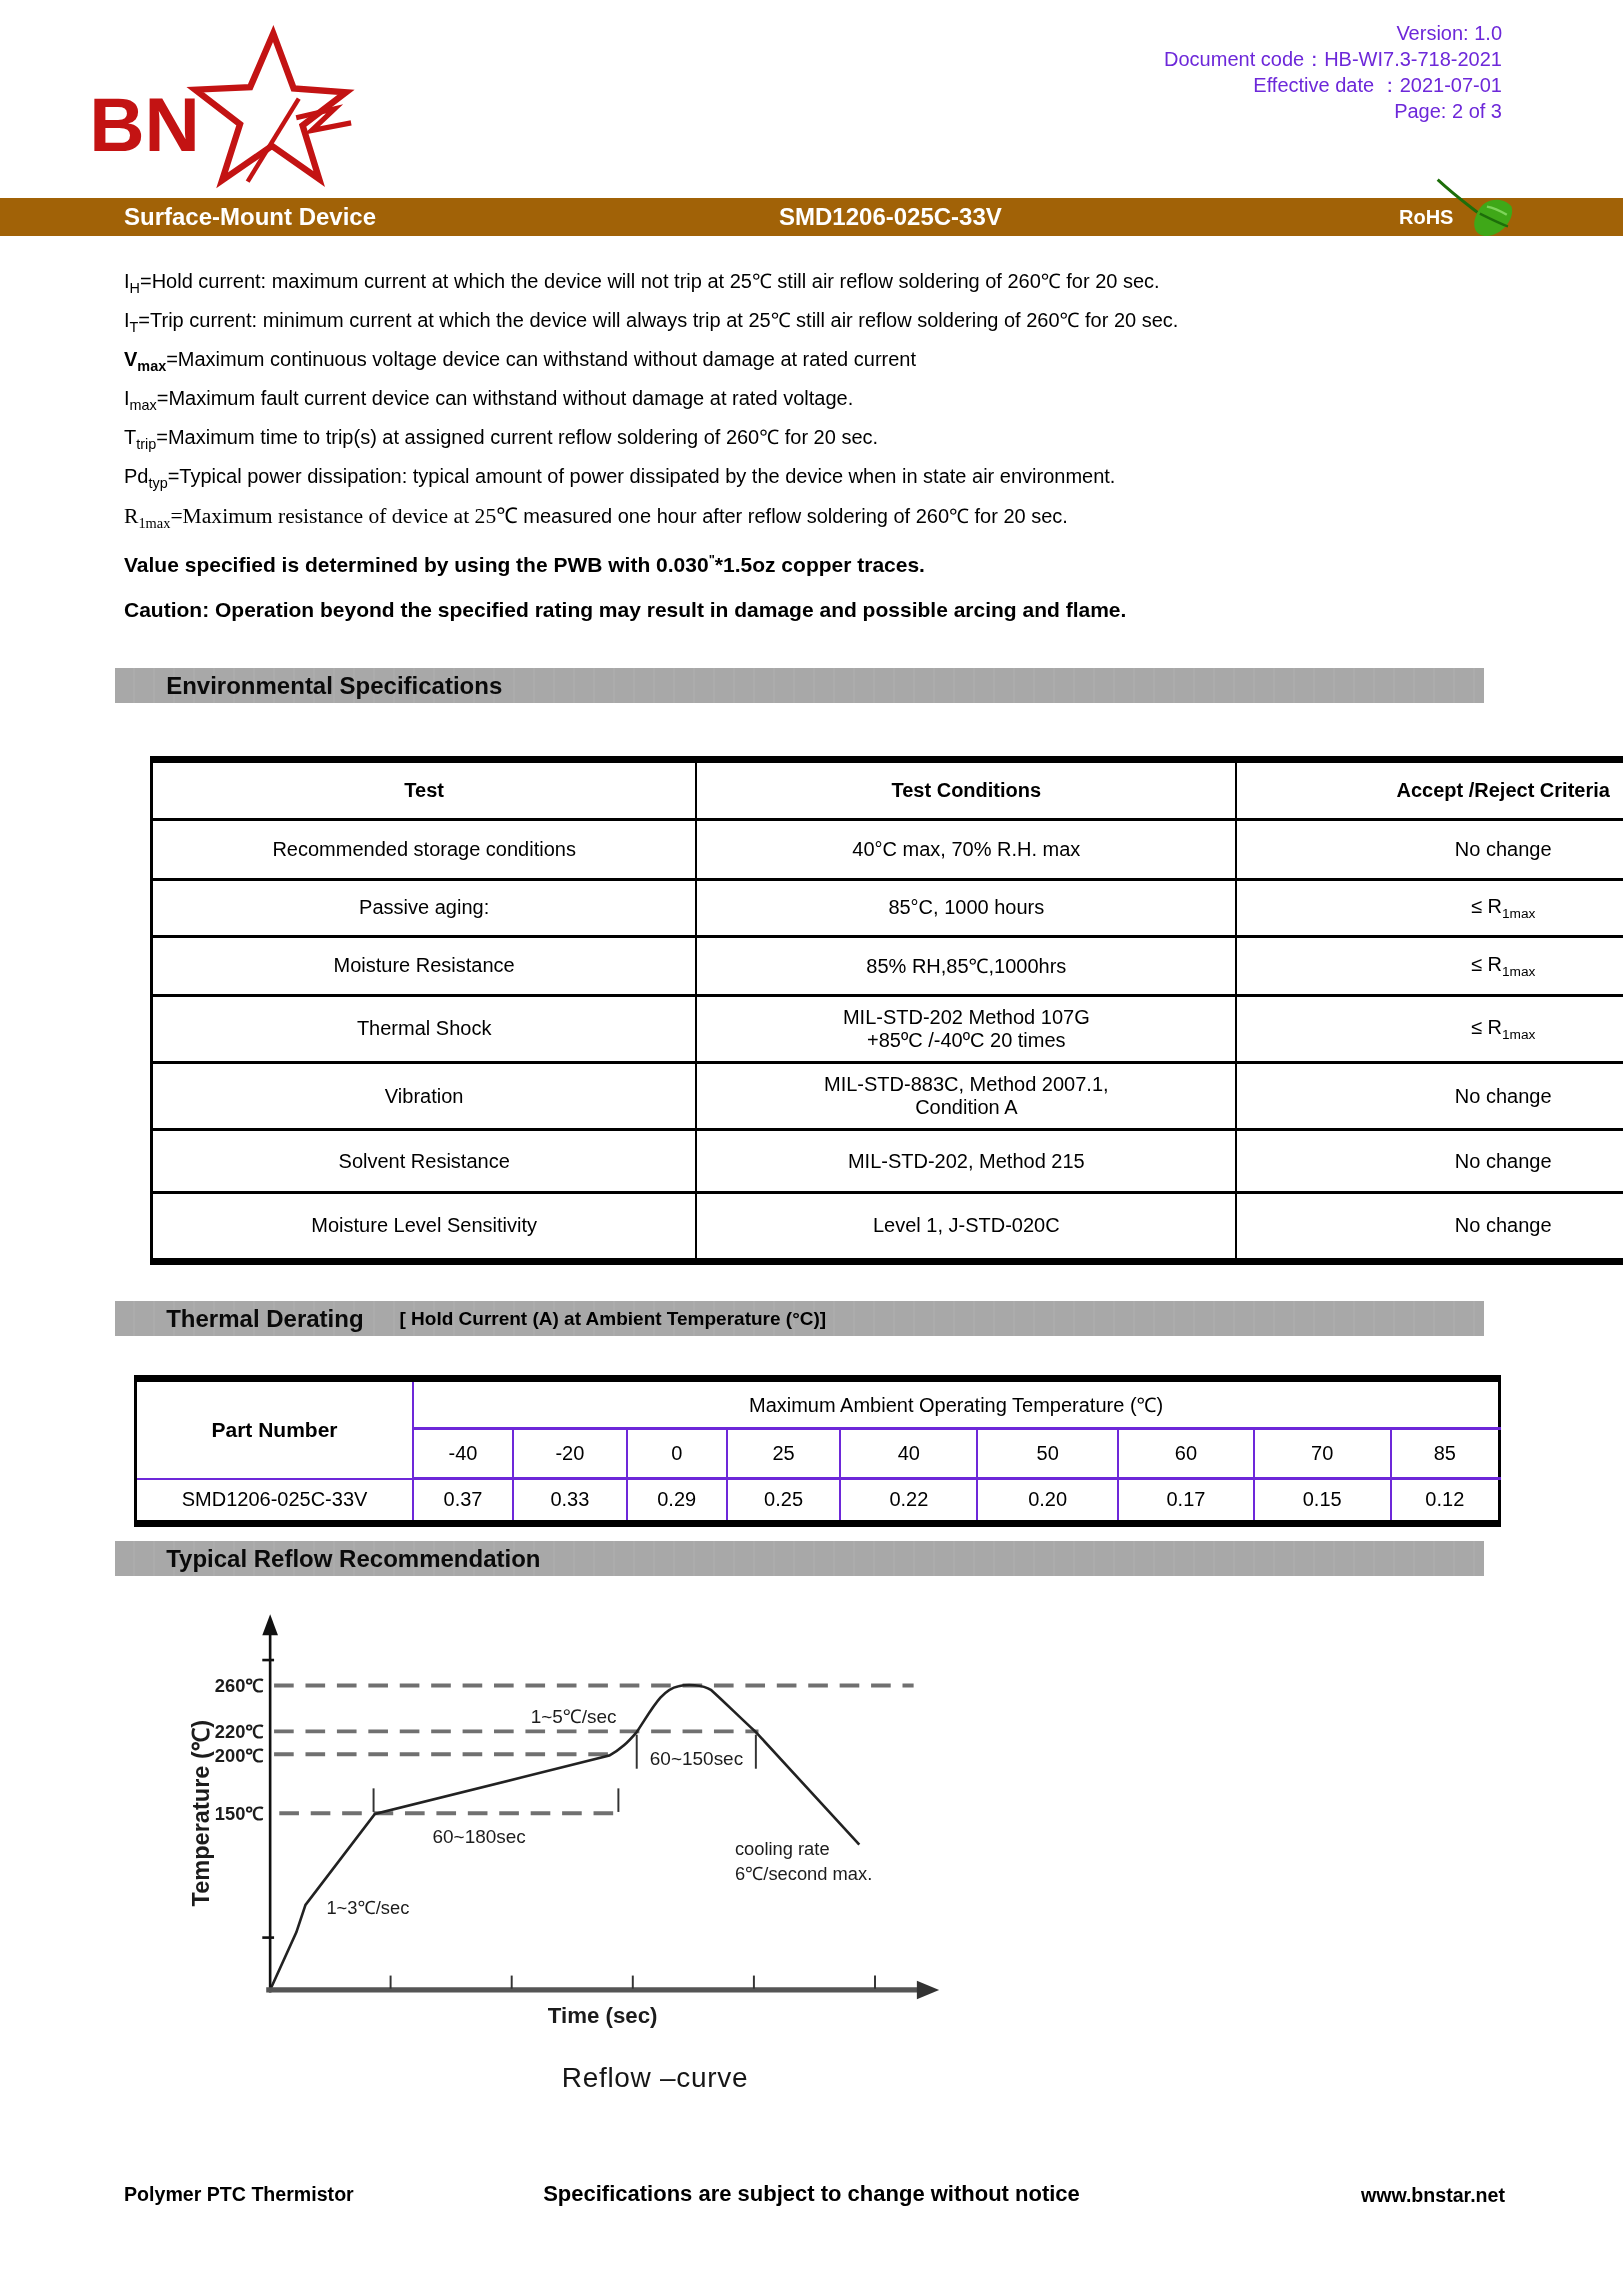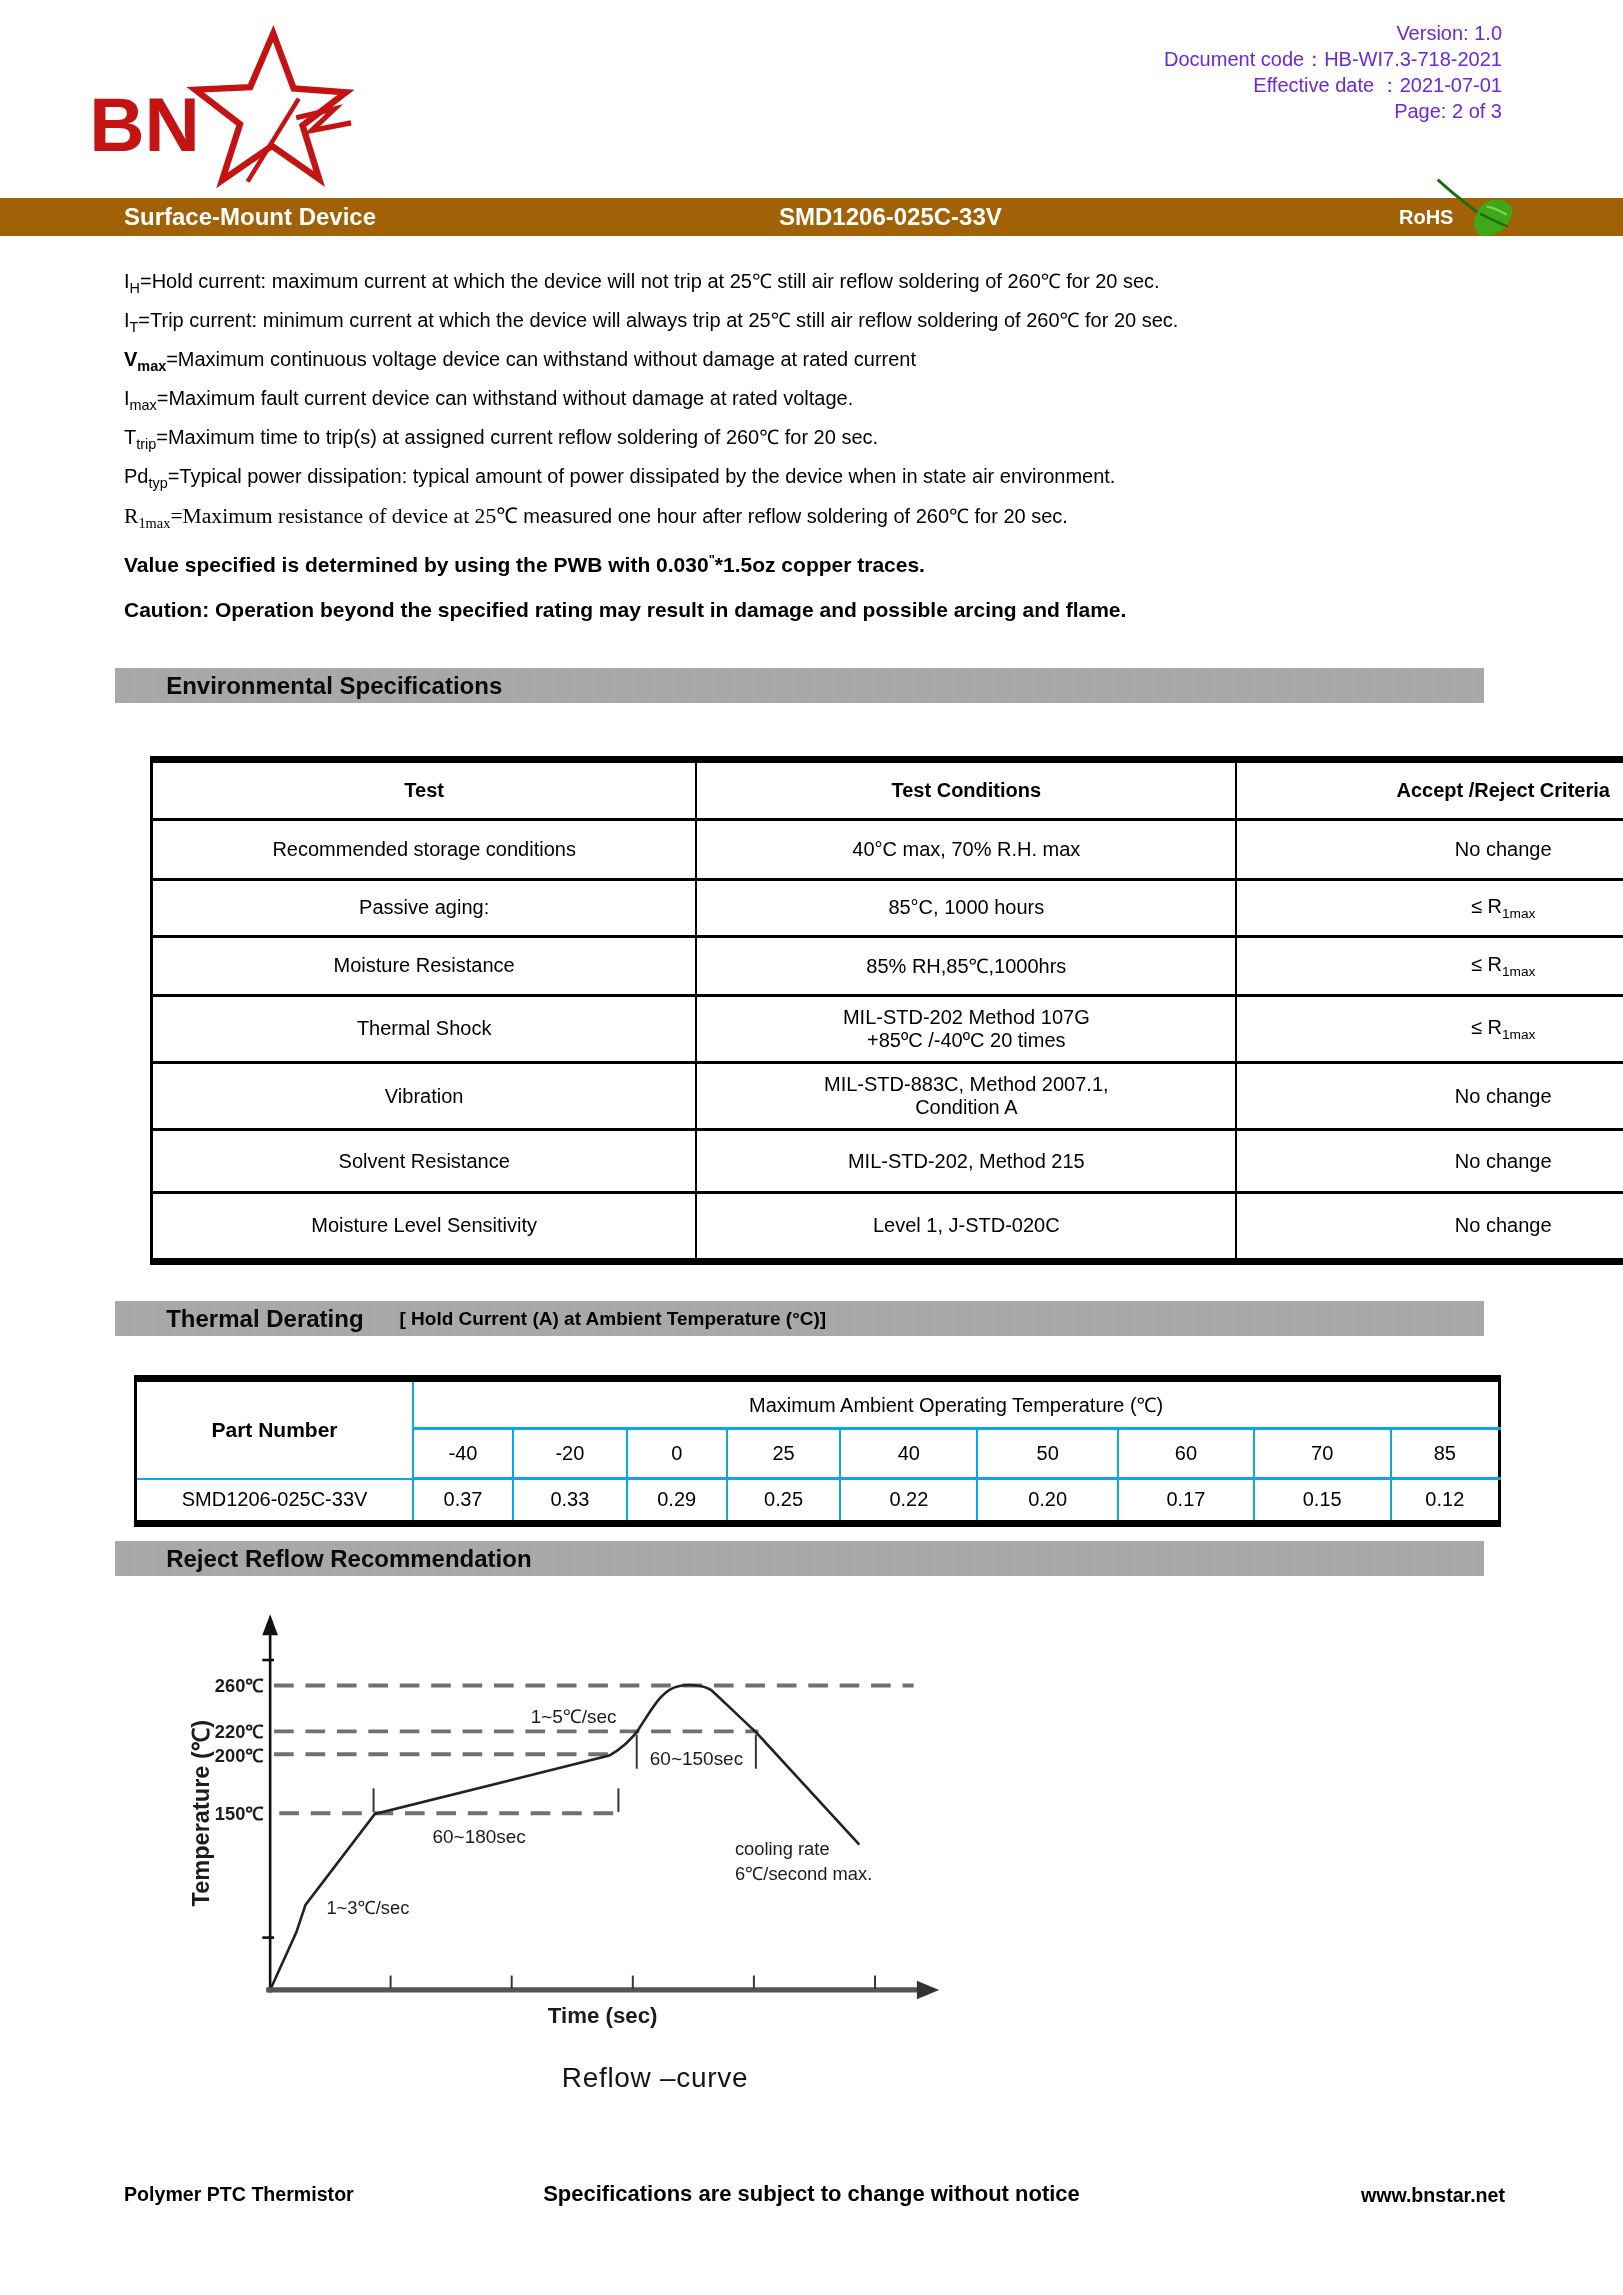--- a/index.html
+++ b/index.html
@@ -53,21 +53,21 @@
   .env-table tr:nth-child(3) td{height:51px;}
   .env-table tr:nth-child(4) td{height:59px;}
   .env-table tr:nth-child(5) td{height:59px;}
   .env-table tr:nth-child(6) td{height:55px;}
   .env-table tr:nth-child(7) td{height:58px;}
   .env-table sub{font-size:13.7px;}
 
   
   .der-table{position:absolute;left:134px;top:1375px;width:1367px;
              border:3.9px solid #000;border-top-width:7.2px;border-bottom-width:7.2px;}
-  .der-table th,.der-table td{border:2px solid #0ea5e9;font-size:20px;text-align:center;
+  .der-table th,.der-table td{border:2px solid #6d28d9;font-size:20px;text-align:center;
              vertical-align:middle;padding:1.3px 3.9px;}
   .der-table .span-head{border-bottom-width:3.9px;height:42px;font-weight:normal;}
   .der-table .part-head{font-weight:bold;font-size:21px;}
   .der-table .temp-row th{height:45px;font-weight:normal;border-bottom-width:3.3px;}
   .der-table .val-row td{height:37px;}
 
   
   .chart{position:absolute;left:151px;top:1597px;}
   .chart text{font-family:"Liberation Sans", sans-serif;fill:#1c1c1c;}
   .caption{position:absolute;left:452px;top:2062px;width:406px;text-align:center;
@@ -229,21 +229,21 @@
         <td>0.22</td>
         <td>0.20</td>
         <td>0.17</td>
         <td>0.15</td>
         <td>0.12</td>
       </tr>
     </tbody>
   </table>
 
   <div class="bar" id="bar-solder">
-    <span class="bar-title">Reject Reflow Recommendation</span>
+    <span class="bar-title">Typical Reflow Recommendation</span>
   </div>
 
   <svg class="chart" width="851" height="439" viewBox="0 0 1300 670">
 
     <line x1="188" y1="135" x2="1165" y2="135" stroke="#707070" stroke-width="6" stroke-dasharray="30 18"></line>
     <line x1="188" y1="205" x2="928" y2="205" stroke="#707070" stroke-width="6" stroke-dasharray="30 18"></line>
     <line x1="188" y1="240" x2="700" y2="240" stroke="#707070" stroke-width="6" stroke-dasharray="30 18"></line>
     <line x1="196" y1="330" x2="714" y2="330" stroke="#707070" stroke-width="6" stroke-dasharray="30 18"></line>
 
     <g stroke="#333" stroke-width="3">

